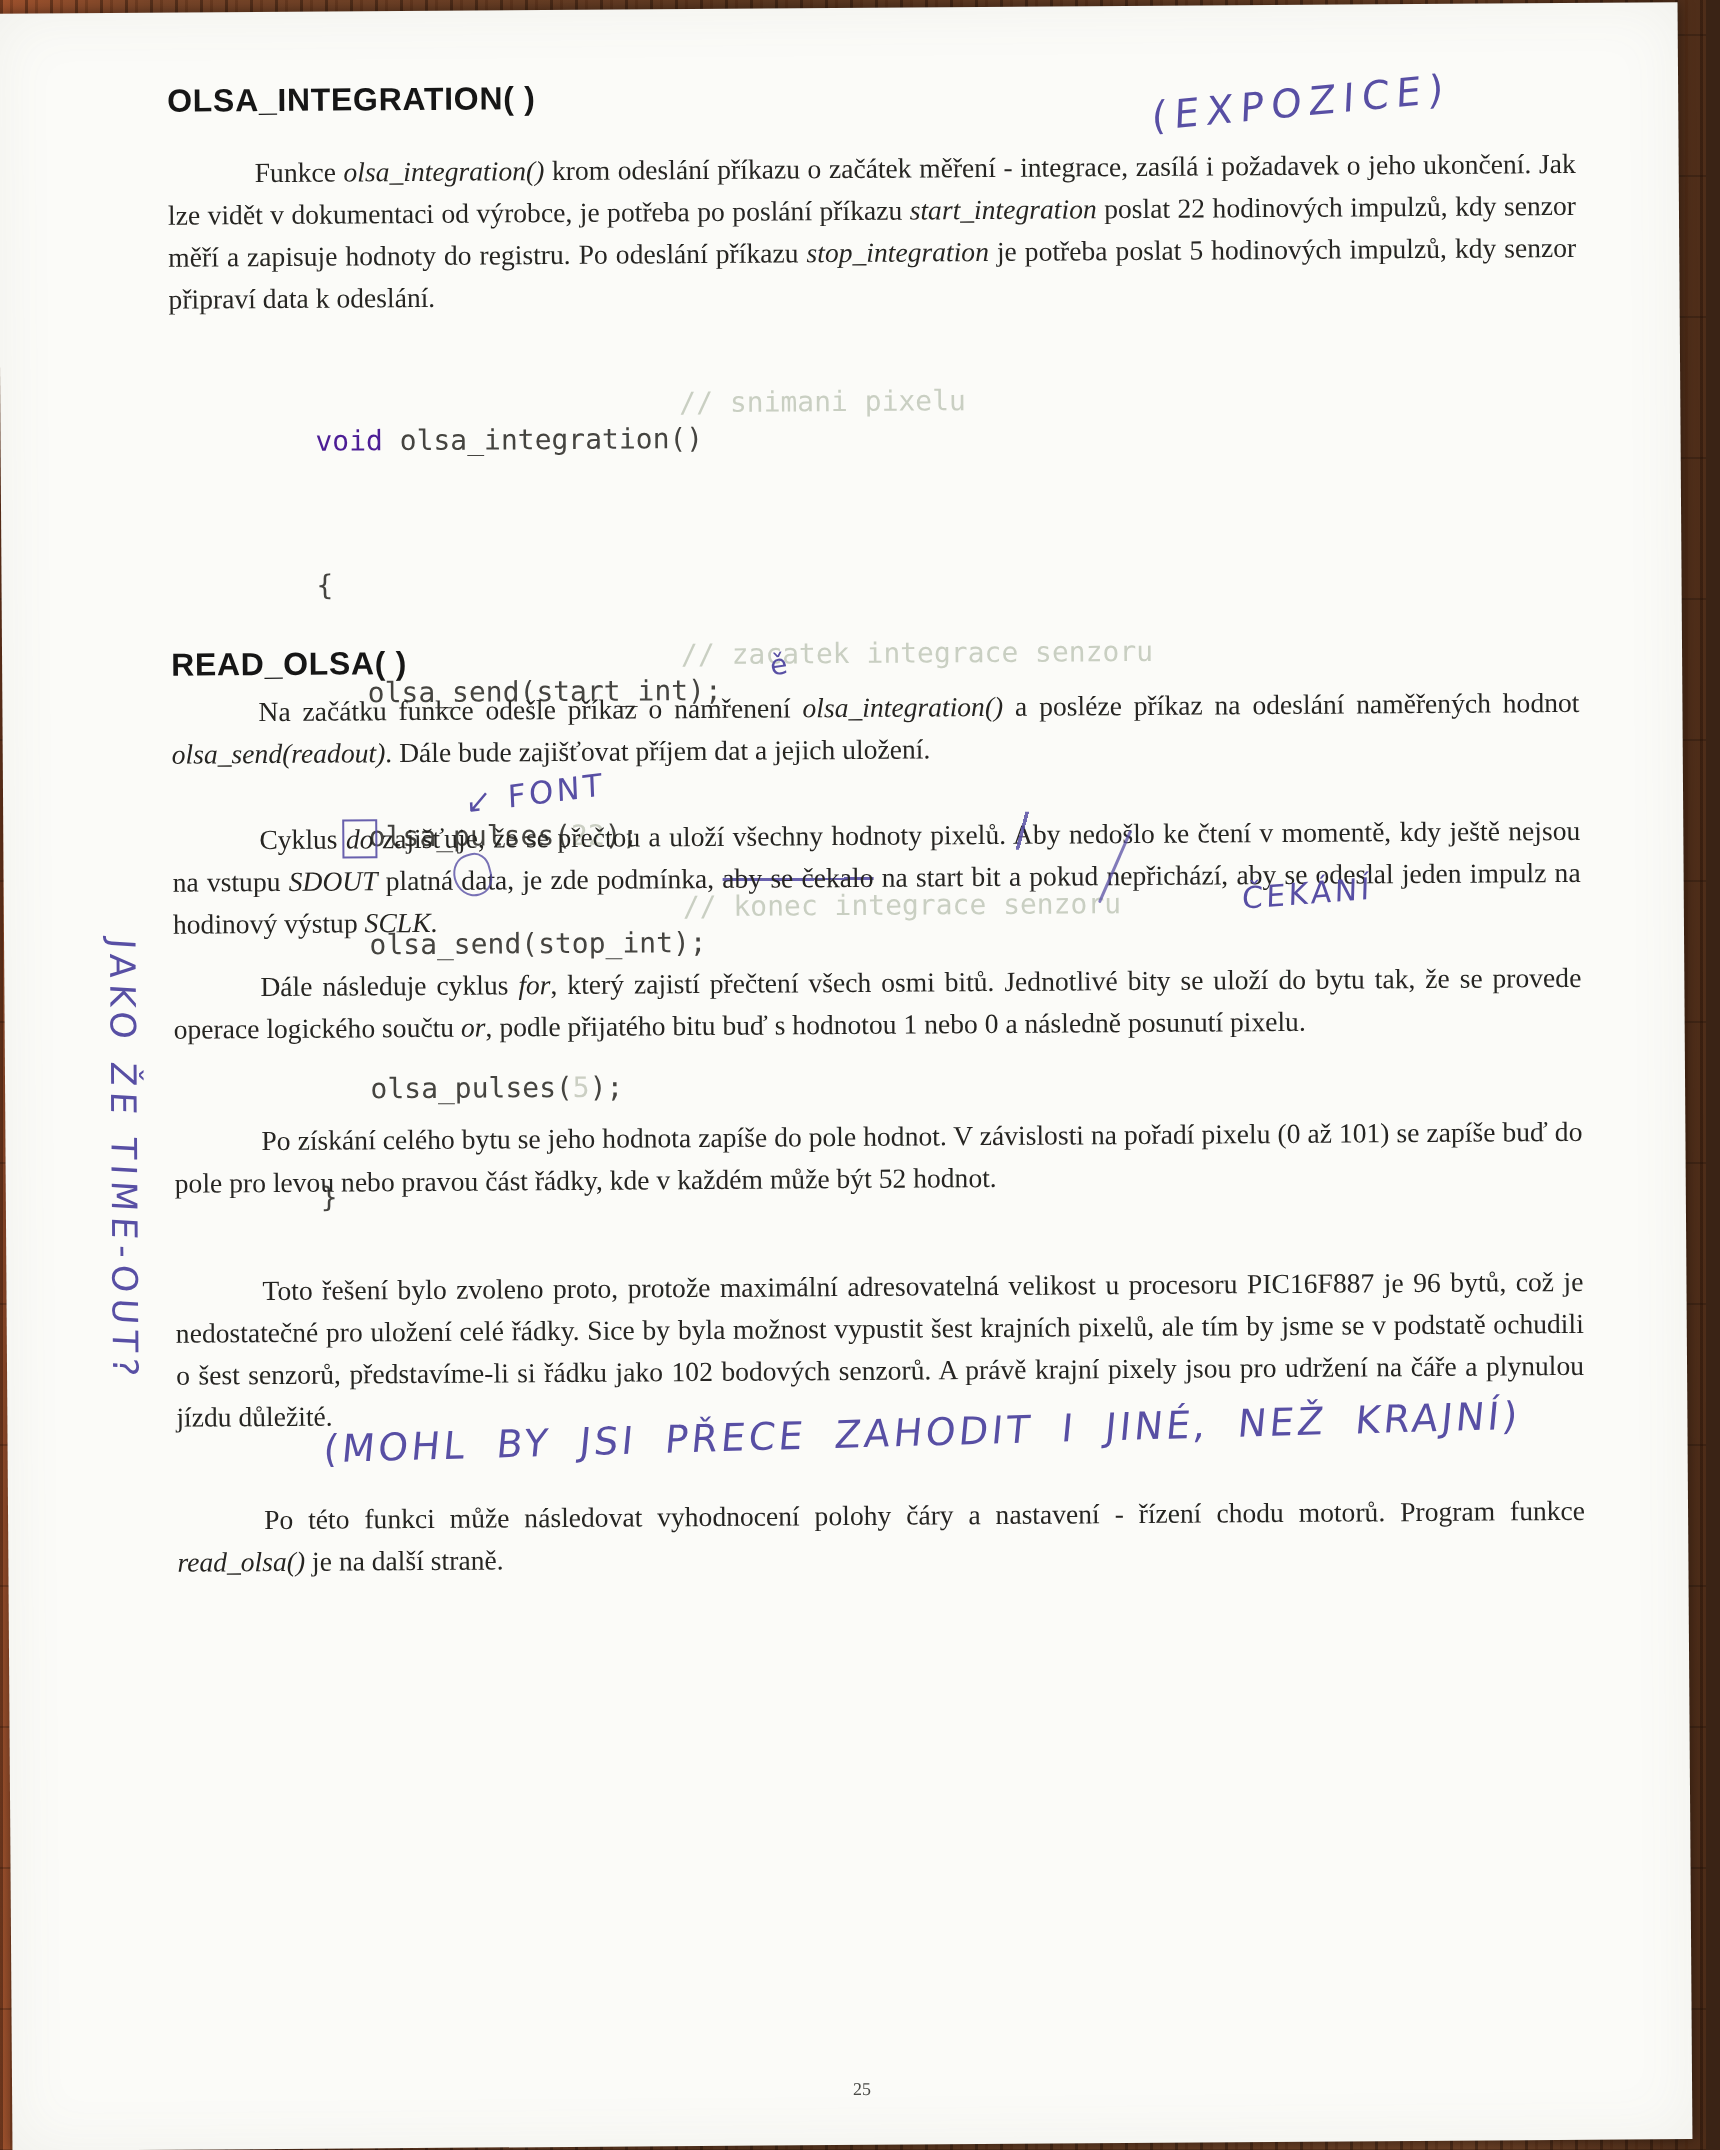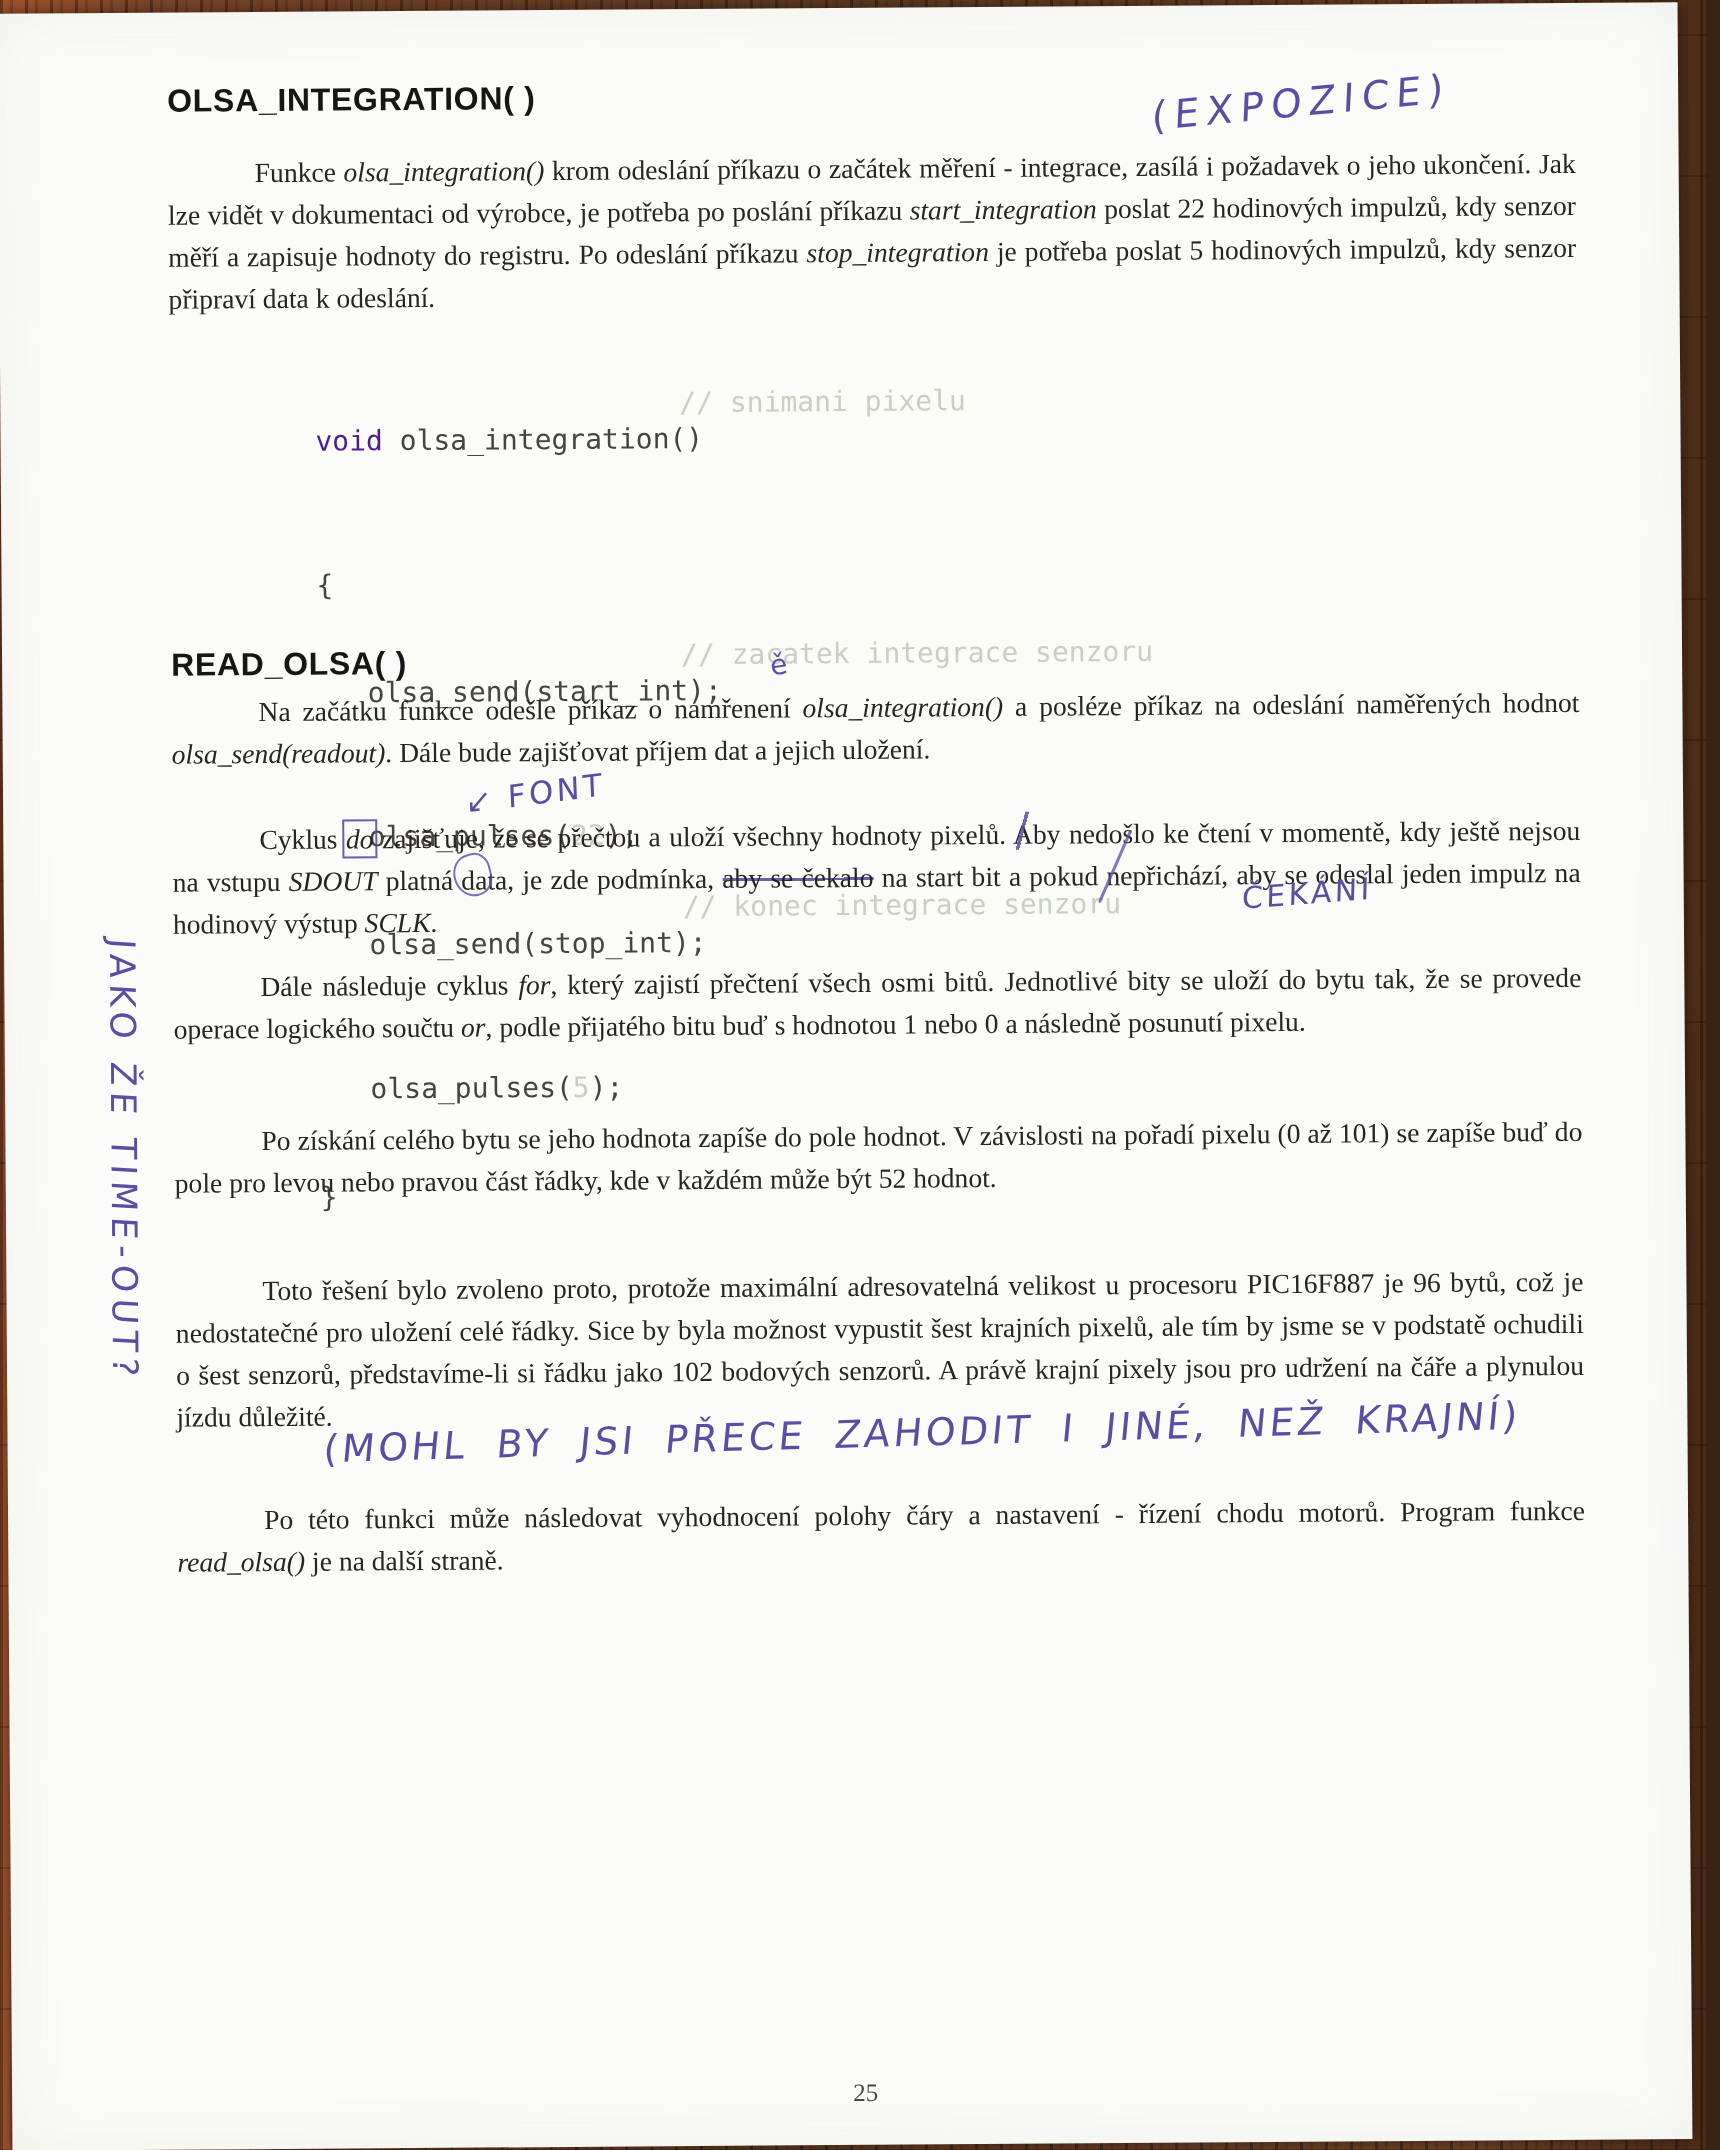--- a/index.html
+++ b/index.html
@@ -67,21 +67,21 @@
   .hand-timeout{
     left:138px;top:927px;width:470px;font-size:35px;letter-spacing:6px;
     transform-origin:0 0;transform:rotate(90deg) skewX(-4deg);
   }
   .ink-stroke{
     position:absolute;left:1110px;top:821px;width:3.4px;height:79px;
     background:rgba(88,79,164,.75);transform:rotate(24deg);border-radius:2px;
   }
   .page-num{
     position:absolute;left:841px;top:2071px;
-    font-family:"Liberation Serif",serif;font-size:25px;color:#4a4a46;
+    font-family:"Liberation Serif",serif;font-size:18px;color:#4a4a46;
   }
 </style>
 </head>
 <body>
 
 <div class="scene">
   <div class="paper">
 
     <div class="h-sans" style="left:169px;top:70px;">OLSA_INTEGRATION( )</div>
 

